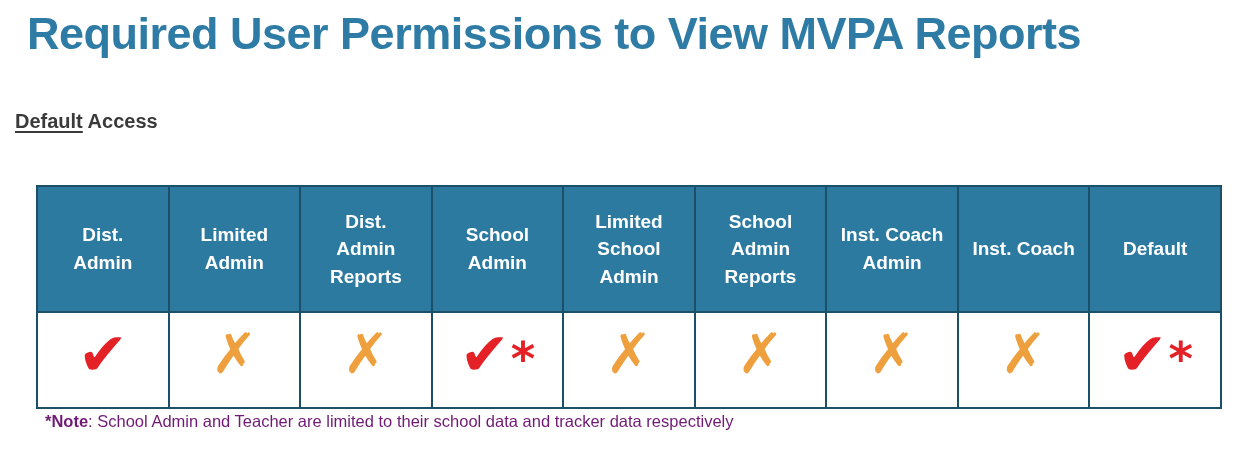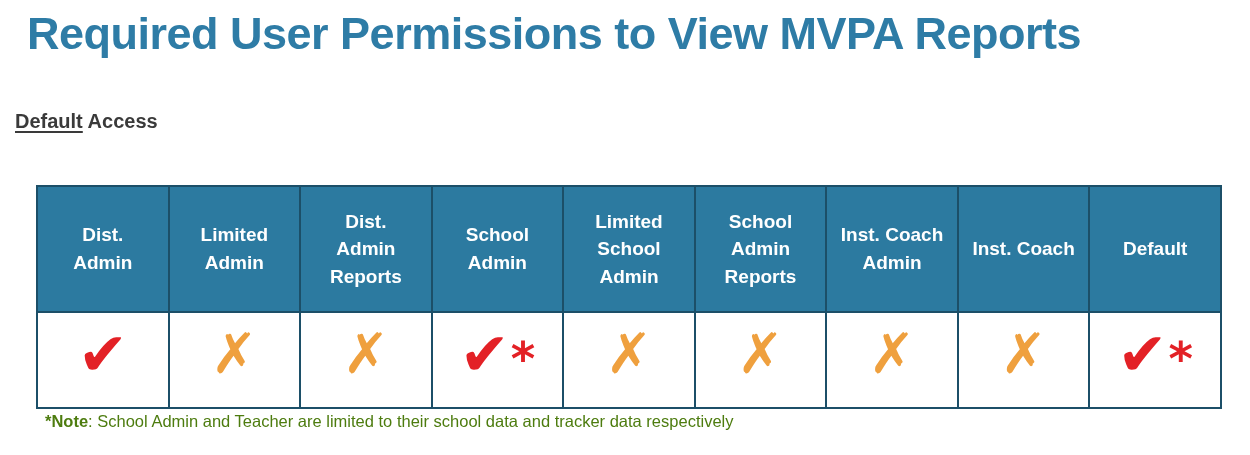--- a/index.html
+++ b/index.html
@@ -91,21 +91,21 @@
   .mark .asterisk {
     color: var(--check-color, #e32126);
     font-size: 0.78em;
     margin-left: 1px;
   }
   .note {
     position: absolute;
     left: 45px;
     top: 412px;
     font-size: 16.5px;
-    color: #4d7c0f;
+    color: #701a75;
   }
   .note .note-label { font-weight: bold; }
 </style>
 </head>
 <body>
 
 <div class="page">
 
   <div class="title">Required User Permissions to View MVPA Reports</div>
 

